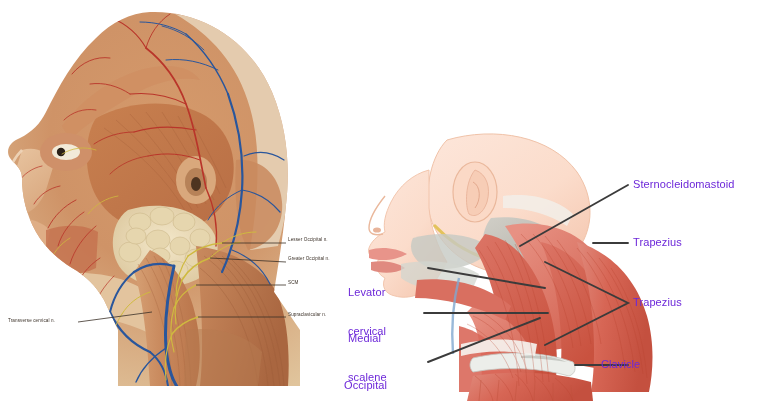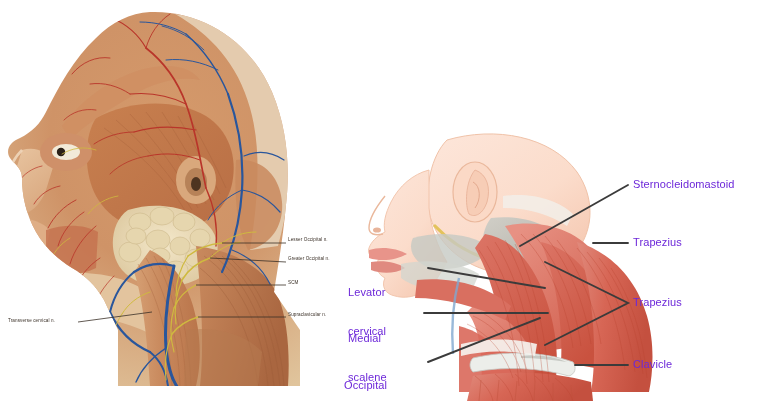--- a/index.html
+++ b/index.html
@@ -379,21 +379,21 @@
       <line x1="628" y1="365" x2="575" y2="365"></line>
       <line x1="428" y1="268" x2="545" y2="288"></line>
       <line x1="424" y1="313" x2="548" y2="313"></line>
       <line x1="428" y1="362" x2="540" y2="318"></line>
     </g>
   </svg>
 
   <div class="lbl lbl-right" style="left:633px;top:178px;">Sternocleidomastoid</div>
   <div class="lbl lbl-right" style="left:633px;top:236px;">Trapezius</div>
   <div class="lbl lbl-right" style="left:633px;top:296px;">Trapezius</div>
-  <div class="lbl lbl-right" style="left:633px;top:358px;">Clavicle</div>
+  <div class="lbl lbl-right" style="left:601px;top:358px;">Clavicle</div>
 
   <div class="lbl lbl-right two ra" style="left:348px;top:260px;width:76px;">
     <div>Levator</div>
     <div>cervical</div>
   </div>
   <div class="lbl lbl-right two ra" style="left:348px;top:306px;width:72px;">
     <div>Medial</div>
     <div>scalene</div>
   </div>
   <div class="lbl lbl-right two ra" style="left:344px;top:353px;width:80px;">

